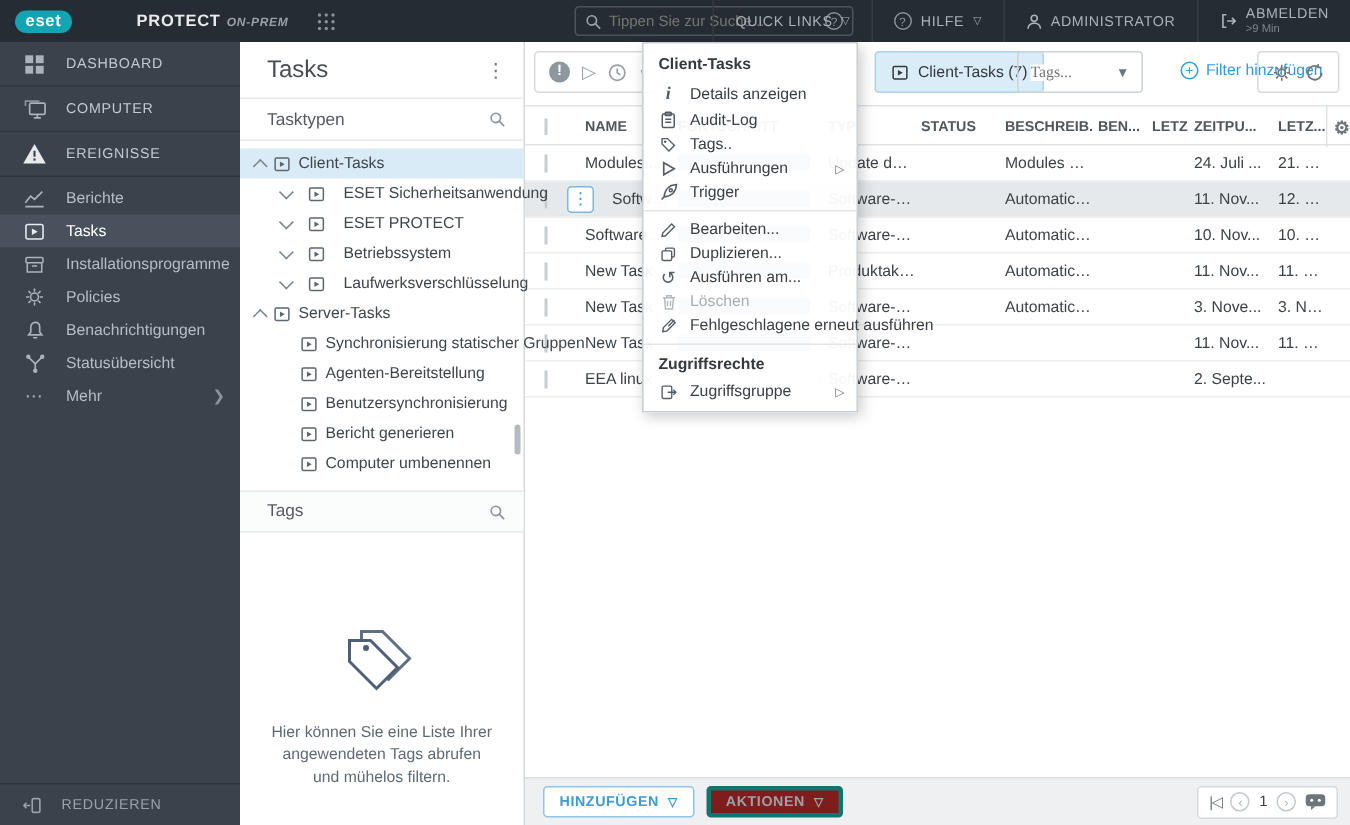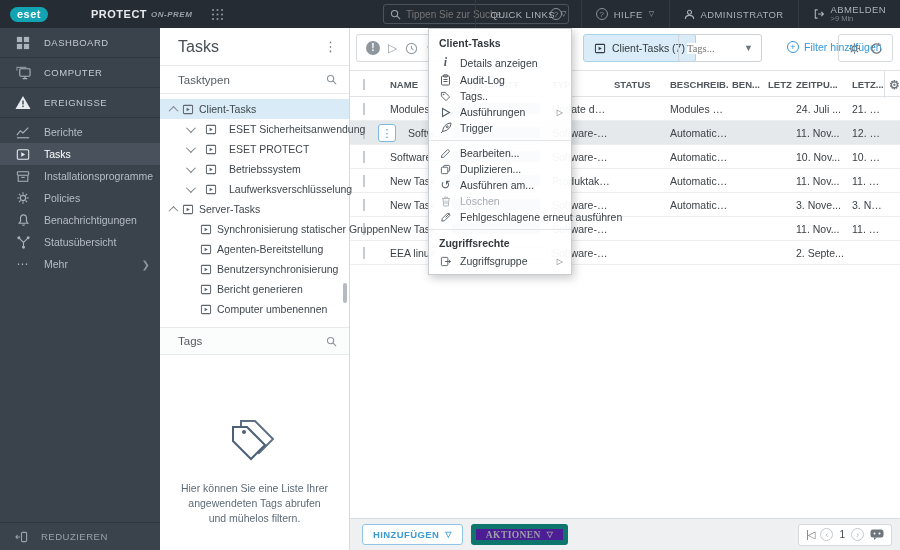--- a/index.html
+++ b/index.html
@@ -79,21 +79,21 @@
   .rowmenu-btn { position:absolute; left:28px; top:3px; width:18px; height:18px; border:1px solid #7db8dd; border-radius:3px; background:#fff; color:#3598db; font-size:11px; text-align:center; line-height:16px; cursor:pointer; }
   .sel .c-name { padding-left:22px; }
   .pbar { width:88px; height:11px; background:#a3b0ba; border-radius:2px; }
   .pbar.empty { margin-left:49px; width:46px; height:12px; background:#fff; border:1px solid #c6ccd1; }
   .c-gear { color:#6d757c; font-size:12px; border-left:1px solid #e0e3e6; height:27px; display:flex; align-items:center; justify-content:center; cursor:pointer; }
 
   
   #mfooter { position:absolute; left:0; bottom:0; width:550px; height:32px; background:#eef0f2; border-top:1px solid #d9dcdf; display:flex; align-items:center; }
   .btn { height:21px; border-radius:3px; font-size:9.5px; font-weight:bold; letter-spacing:.4px; display:flex; align-items:center; gap:6px; padding:0 10px; cursor:pointer; }
   .btn-add { margin-left:12px; background:#fff; border:1px solid #8fc4e4; color:#3a9bd5; }
-  .btn-act { margin-left:8px; background:#4c1d95; border:5px solid #0f766e; color:#9aa1a7;font-family:Liberation Serif, serif; }
+  .btn-act { margin-left:8px; background:#7f1d1d; border:3px solid #0f766e; color:#9aa1a7; }
   .tri-o { font-size:8px; }
   #pager { margin-left:auto; margin-right:8px; height:22px; border:1px solid #d6dadd; border-radius:3px; background:#fff; display:flex; align-items:center; gap:6px; padding:0 7px; color:#8d959c; }
   .pg-circle { width:13px; height:13px; border:1px solid #c3c9cd; border-radius:50%; font-size:9px; line-height:12px; text-align:center; color:#b0b7bc; cursor:pointer; }
   .pg-num { color:#3c4247; font-size:10px; }
   .pg-first { color:#6b737a; font-size:10px; cursor:pointer; letter-spacing:-1px; }
 
   
   #ctxmenu { position:absolute; left:428px; top:28px; width:144px; background:rgba(255,255,255,0.95); border:1px solid #c8cdd1; box-shadow:2px 3px 9px rgba(0,0,0,.22); z-index:40; padding:5px 0 5px; }
   .cm-header { font-size:10.5px; font-weight:bold; color:#33393e; padding:3px 10px 4px; }
   .cm-item { display:flex; align-items:center; gap:8px; padding:2px 8px 2px 10px; font-size:10.5px; color:#3a4046; cursor:pointer; white-space:nowrap; }

